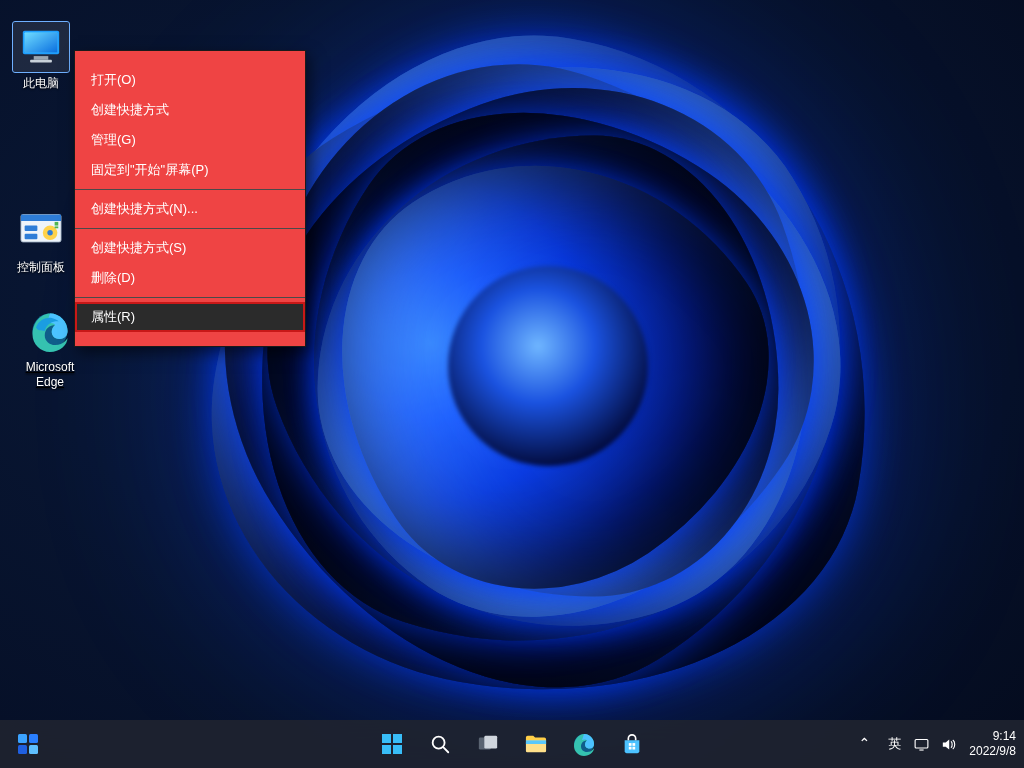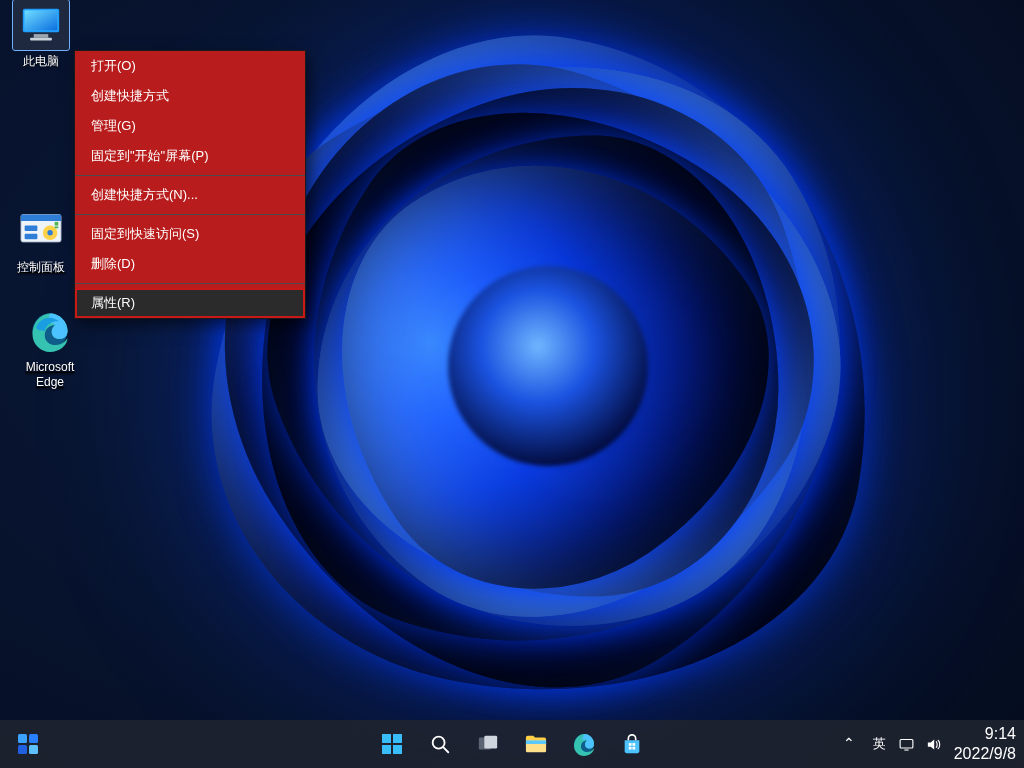--- a/index.html
+++ b/index.html
@@ -27,33 +27,33 @@
           background:radial-gradient(circle at 45% 40%, #6fb6ff 0%, #1a52e0 35%, #020a3a 75%, #000 100%); filter:blur(2px); }
 
   
   .desktop { position:absolute; inset:0; }
   .dicon { position:absolute; width:76px; display:flex; flex-direction:column; align-items:center; gap:4px; cursor:default; }
   .dicon.selected .dimg { outline:1px solid #6fb0ff; background:#ffffff18; }
   .dimg { width:56px; height:50px; display:flex; align-items:center; justify-content:center; border-radius:2px; }
   .dlabel { color:#fff; font-size:12px; text-align:center; text-shadow:0 1px 2px #000; line-height:1.25; white-space:pre-line; }
 
   
-  .ctxmenu { position:absolute; top:50px; left:74px; width:232px; background:#b91c1c; border:1px solid #1a1a1a; box-shadow:4px 6px 14px #0008; padding:0 0; color:#fff; font-size:13px; }
+  .ctxmenu { position:absolute; top:50px; left:74px; width:232px; background:#ef4444; border:1px solid #1a1a1a; box-shadow:4px 6px 14px #0008; padding:14px 0; color:#fff; font-size:13px; }
   .ctxitem { padding:6px 16px; display:flex; align-items:center; cursor:default; }
   .ctxsep { height:1px; background:#4a4a4a; margin:4px 0; }
   .ctxitem.highlighted { outline:2px solid #c81818; outline-offset:-2px; background:#2b2b2b; }
 
   
   .taskbar { position:absolute; left:0; right:0; bottom:0; height:48px; background:#1f2430e6; backdrop-filter:blur(20px); display:flex; align-items:center; color:#fff; }
   .tb-left { display:flex; align-items:center; gap:6px; padding-left:8px; }
   .tb-center { position:absolute; left:50%; transform:translateX(-50%); display:flex; align-items:center; gap:8px; }
   .tb-right { margin-left:auto; display:flex; align-items:center; gap:12px; padding-right:8px; font-size:12px; }
   .tbtn { width:40px; height:40px; display:flex; align-items:center; justify-content:center; border-radius:4px; cursor:default; }
   .tray { display:flex; align-items:center; gap:10px; }
-  .clock { text-align:right; line-height:1.25; font-size:16px; }
+  .clock { text-align:right; line-height:1.25; font-size:12px; }
   .ime { font-size:13px; }
   .widgets-icon { width:24px; height:24px; }
   svg { display:block; }
 </style>
 </head>
 <body>
 
 <div class="wallpaper">
   <div class="bloom">
     <div class="petal p1"></div>
@@ -61,39 +61,39 @@
       <div class="petal p3"></div>
     <div class="petal p4"></div>
       <div class="petal p5"></div>
       <div class="petal p6"></div>
     <div class="petal p7"></div>
       <div class="core"></div>
   </div>
 </div>
 
 <div class="desktop" id="desktop">
-    <div class="dicon selected" style="top: 0; left: 3px;">
+    <div class="dicon selected" style="top: 22px; left: 3px;">
       <div class="dimg">
         <svg width="44" height="40" viewBox="0 0 48 44">
           <rect x="4" y="4" width="40" height="26" rx="2" fill="#1e9fff"></rect>
           <rect x="6" y="6" width="36" height="22" rx="1" fill="#3fc4ff"></rect>
           <rect x="6" y="6" width="36" height="22" rx="1" fill="url(#g1)"></rect>
           <rect x="16" y="32" width="16" height="4" fill="#9aa6b2"></rect>
           <rect x="12" y="36" width="24" height="3" rx="1" fill="#c9d2da"></rect>
           <defs>
             <linearGradient id="g1" x1="0" y1="0" x2="1" y2="1">
               <stop offset="0" stop-color="#6fdcff"></stop>
               <stop offset="1" stop-color="#0a6fe0"></stop>
             </linearGradient>
           </defs>
         </svg>
       </div>
       <div class="dlabel">此电脑</div>
     </div>
-    <div class="dicon" style="top: 206px; left: 3px; text-decoration: underline;">
+    <div class="dicon" style="top: 206px; left: 3px;">
       <div class="dimg">
         <svg width="44" height="40" viewBox="0 0 48 44">
           <rect x="2" y="4" width="44" height="30" rx="2" fill="#eef4fa" stroke="#aebfd0"></rect>
           <rect x="2" y="4" width="44" height="7" fill="#2e7dd7"></rect>
           <rect x="6" y="16" width="14" height="6" rx="1" fill="#2e7dd7"></rect>
           <rect x="6" y="25" width="14" height="6" rx="1" fill="#2e7dd7"></rect>
           <circle cx="34" cy="24" r="8" fill="#ffd24a"></circle>
           <circle cx="34" cy="24" r="3" fill="#2e7dd7"></circle>
           <g fill="#4fb54f">
             <rect x="39" y="12" width="4" height="4"></rect>
@@ -118,21 +118,21 @@
   </div>
 
 <div class="ctxmenu" id="ctxmenu">
     <div class="ctxitem">打开(O)</div>
     <div class="ctxitem">创建快捷方式</div>
     <div class="ctxitem">管理(G)</div>
     <div class="ctxitem">固定到"开始"屏幕(P)</div>
     <div class="ctxsep"></div>
     <div class="ctxitem">创建快捷方式(N)...</div>
     <div class="ctxsep"></div>
-    <div class="ctxitem">固定到快速访问(S)</div>
+    <div class="ctxitem">创建快捷方式(S)</div>
     <div class="ctxitem">删除(D)</div>
     <div class="ctxsep"></div>
     <div class="ctxitem highlighted">属性(R)</div>
   </div>
 
 <div class="taskbar">
   <div class="tb-left">
     <div class="tbtn">
       <svg class="widgets-icon" viewBox="0 0 24 24">
         <rect x="2" y="2" width="9" height="9" rx="1.5" fill="#3ba3ff"></rect>

